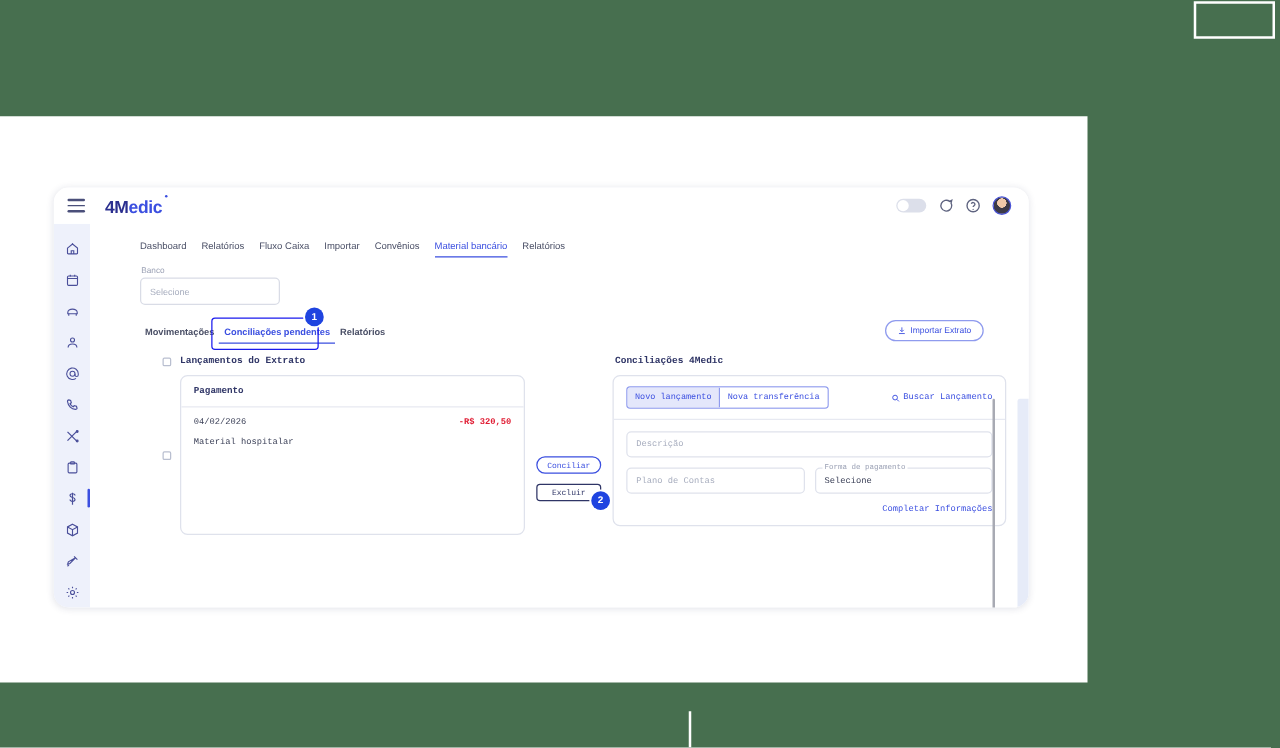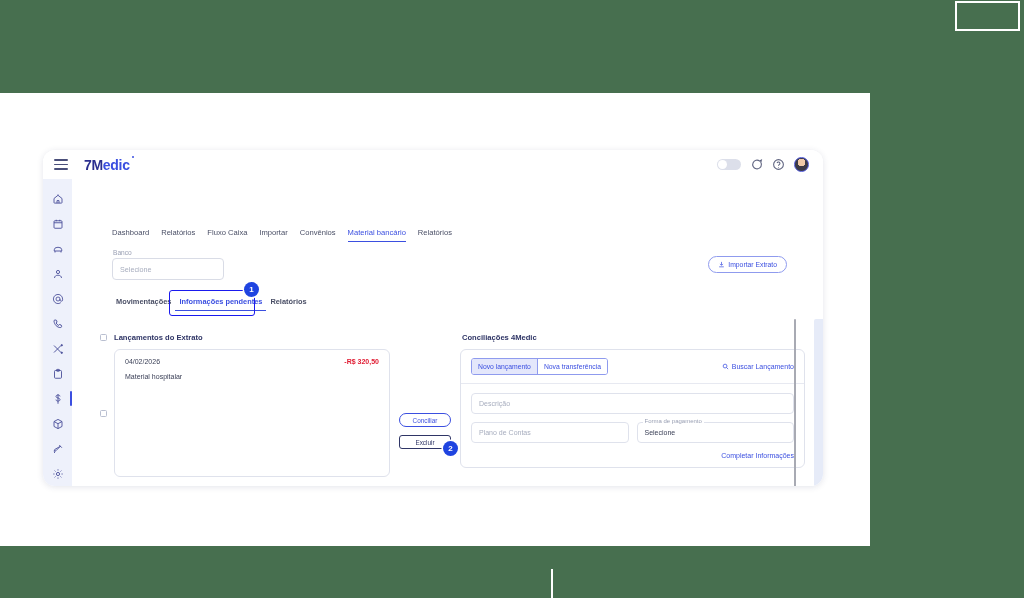--- a/index.html
+++ b/index.html
@@ -76,21 +76,21 @@
   .side-item.active::after {
     content: ""; position: absolute; right: 0px; top: 5px;
     width: 1.6px; height: 15px; background: #3b4fe0; border-radius: 1px;
   }
 
   
   .main {
     flex: 1; background: #ffffff; position: relative;
     padding: 9px 0 0 0; min-width: 0;
   }
-  .main-inner { padding: 0 18px 0 40px; margin-top: 36px; }
+  .main-inner { padding: 0 18px 0 40px; }
 
   .nav-tabs { display: flex; gap: 12px; font-size: 7.6px; color: #4a4f66; padding-top: 4px; }
   .nav-tabs .nt { padding-bottom: 4px; cursor: pointer; white-space: nowrap; }
   .nav-tabs .nt.active { color: #3b4fe0; border-bottom: 1.4px solid #3b4fe0; }
 
   .bank-field { margin-top: 16px; width: 112px; position: relative; }
   .bank-label { position: absolute; top: -9px; left: 1px; font-size: 6.6px; color: #9aa0b4; }
   .bank-input { width: 112px; height: 22px; border: 1px solid #d9dce6; border-radius: 4px;
     display: flex; align-items: center; padding-left: 7px; font-size: 7.2px; color: #a7adbe;
     background: #fff; cursor: pointer; }
@@ -100,21 +100,21 @@
   .sub-tabs .st { padding: 0 4px 4px 4px; cursor: pointer; white-space: nowrap; font-weight: bold; }
   .sub-tabs .st.active { color: #3b4fe0; border-bottom: 1.4px solid #3b4fe0; }
   .hl-box { position: absolute; border: 1.6px solid #1a1aee; border-radius: 3px; }
 
   .badge { position: absolute; width: 15px; height: 15px; border-radius: 50%;
     background: #1f44e0; color: #fff; font-size: 8px; font-weight: 700;
     display: flex; align-items: center; justify-content: center;
     box-shadow: 0 0 0 1.5px #ffffff; }
 
   
-  .columns { display: flex; margin-top: 22px; padding: 0 18px 0 28px; gap: 0; }
+  .columns { display: flex; margin-top: 10px; padding: 0 18px 0 58px; gap: 0; font-family: Liberation Mono, monospace; }
   .col-left { width: 290px; flex: 0 0 290px; }
   .col-mid { width: 70px; flex: 0 0 70px; display: flex; flex-direction: column;
     align-items: center; justify-content: flex-start; padding-top: 80px; gap: 8px;
     position: relative; }
   .col-right { flex: 1; min-width: 0; }
 
   .col-head { display: flex; align-items: center; gap: 7px; font-size: 7.6px;
     font-weight: 700; color: #2f3566; margin-bottom: 7px; }
   .cbox { width: 7px; height: 7px; border: 1px solid #b9bfd0; border-radius: 1.5px;
     background: #fff; cursor: pointer; flex: 0 0 7px; }
@@ -180,21 +180,21 @@
 
 <div class="app-window">
 
   <div class="app-header">
     <div class="hamburger">
       <i></i>
         <i></i>
         <i></i>
     </div>
     <div class="logo">
-      <span class="lg-a">7M</span><span class="lg-b">edic</span>
+      <span class="lg-a">4M</span><span class="lg-b">edic</span>
       <span class="lg-dot"></span>
     </div>
     <div class="header-right">
       <div class="toggle"></div>
       <span class="hicon">
         <svg viewBox="0 0 24 24" fill="none" stroke="#5f6480" stroke-width="2">
           <path d="M21 12a8 8 0 1 1-3.1-6.3L21 4l-1 4.2A7.9 7.9 0 0 1 21 12z"></path>
         </svg>
       </span>
       <span class="hicon">
@@ -306,21 +306,21 @@
           <div class="nt">Relatórios</div>
         </div>
 
         <div class="bank-field">
           <div class="bank-label">Banco</div>
           <div class="bank-input">Selecione</div>
         </div>
 
         <div class="sub-tabs">
           <div class="st">Movimentações</div>
-          <div class="st active">Informações pendentes</div>
+          <div class="st active">Conciliações pendentes</div>
           <div class="st">Relatórios</div>
           <div class="hl-box" style="left:57px;top:-7px;width:86px;height:26px;"></div>
           <div class="badge" style="left:132px;top:-15px;">1</div>
         </div>
       </div>
 
       <div style="position:absolute;right:36px;top:77px;">
         <div style="display:flex;align-items:center;gap:3px;border:1px solid #8f9bee;border-radius:11px;padding:4px 9px;font-size:6.8px;color:#3b4fe0;background:#fff;cursor:pointer;">
           <svg viewBox="0 0 24 24" width="7" height="7" fill="none" stroke="#3b4fe0" stroke-width="2.4">
             <path d="M12 3v11"></path>
@@ -334,20 +334,21 @@
       <div class="columns">
 
         <div class="col-left">
           <div class="col-head">
             <div class="cbox"></div>
             <span>Lançamentos do Extrato</span>
           </div>
           <div class="stmt-wrap">
             <div class="cbox"></div>
             <div class="stmt-card">
+              <div class="stmt-card-title">Pagamento</div>
               <div class="stmt-row">
                 <div class="stmt-line1">
                   <span class="stmt-date">04/02/2026</span>
                   <span class="stmt-amount">-R$ 320,50</span>
                 </div>
                 <div class="stmt-desc">Material hospitalar</div>
               </div>
             </div>
           </div>
         </div>

